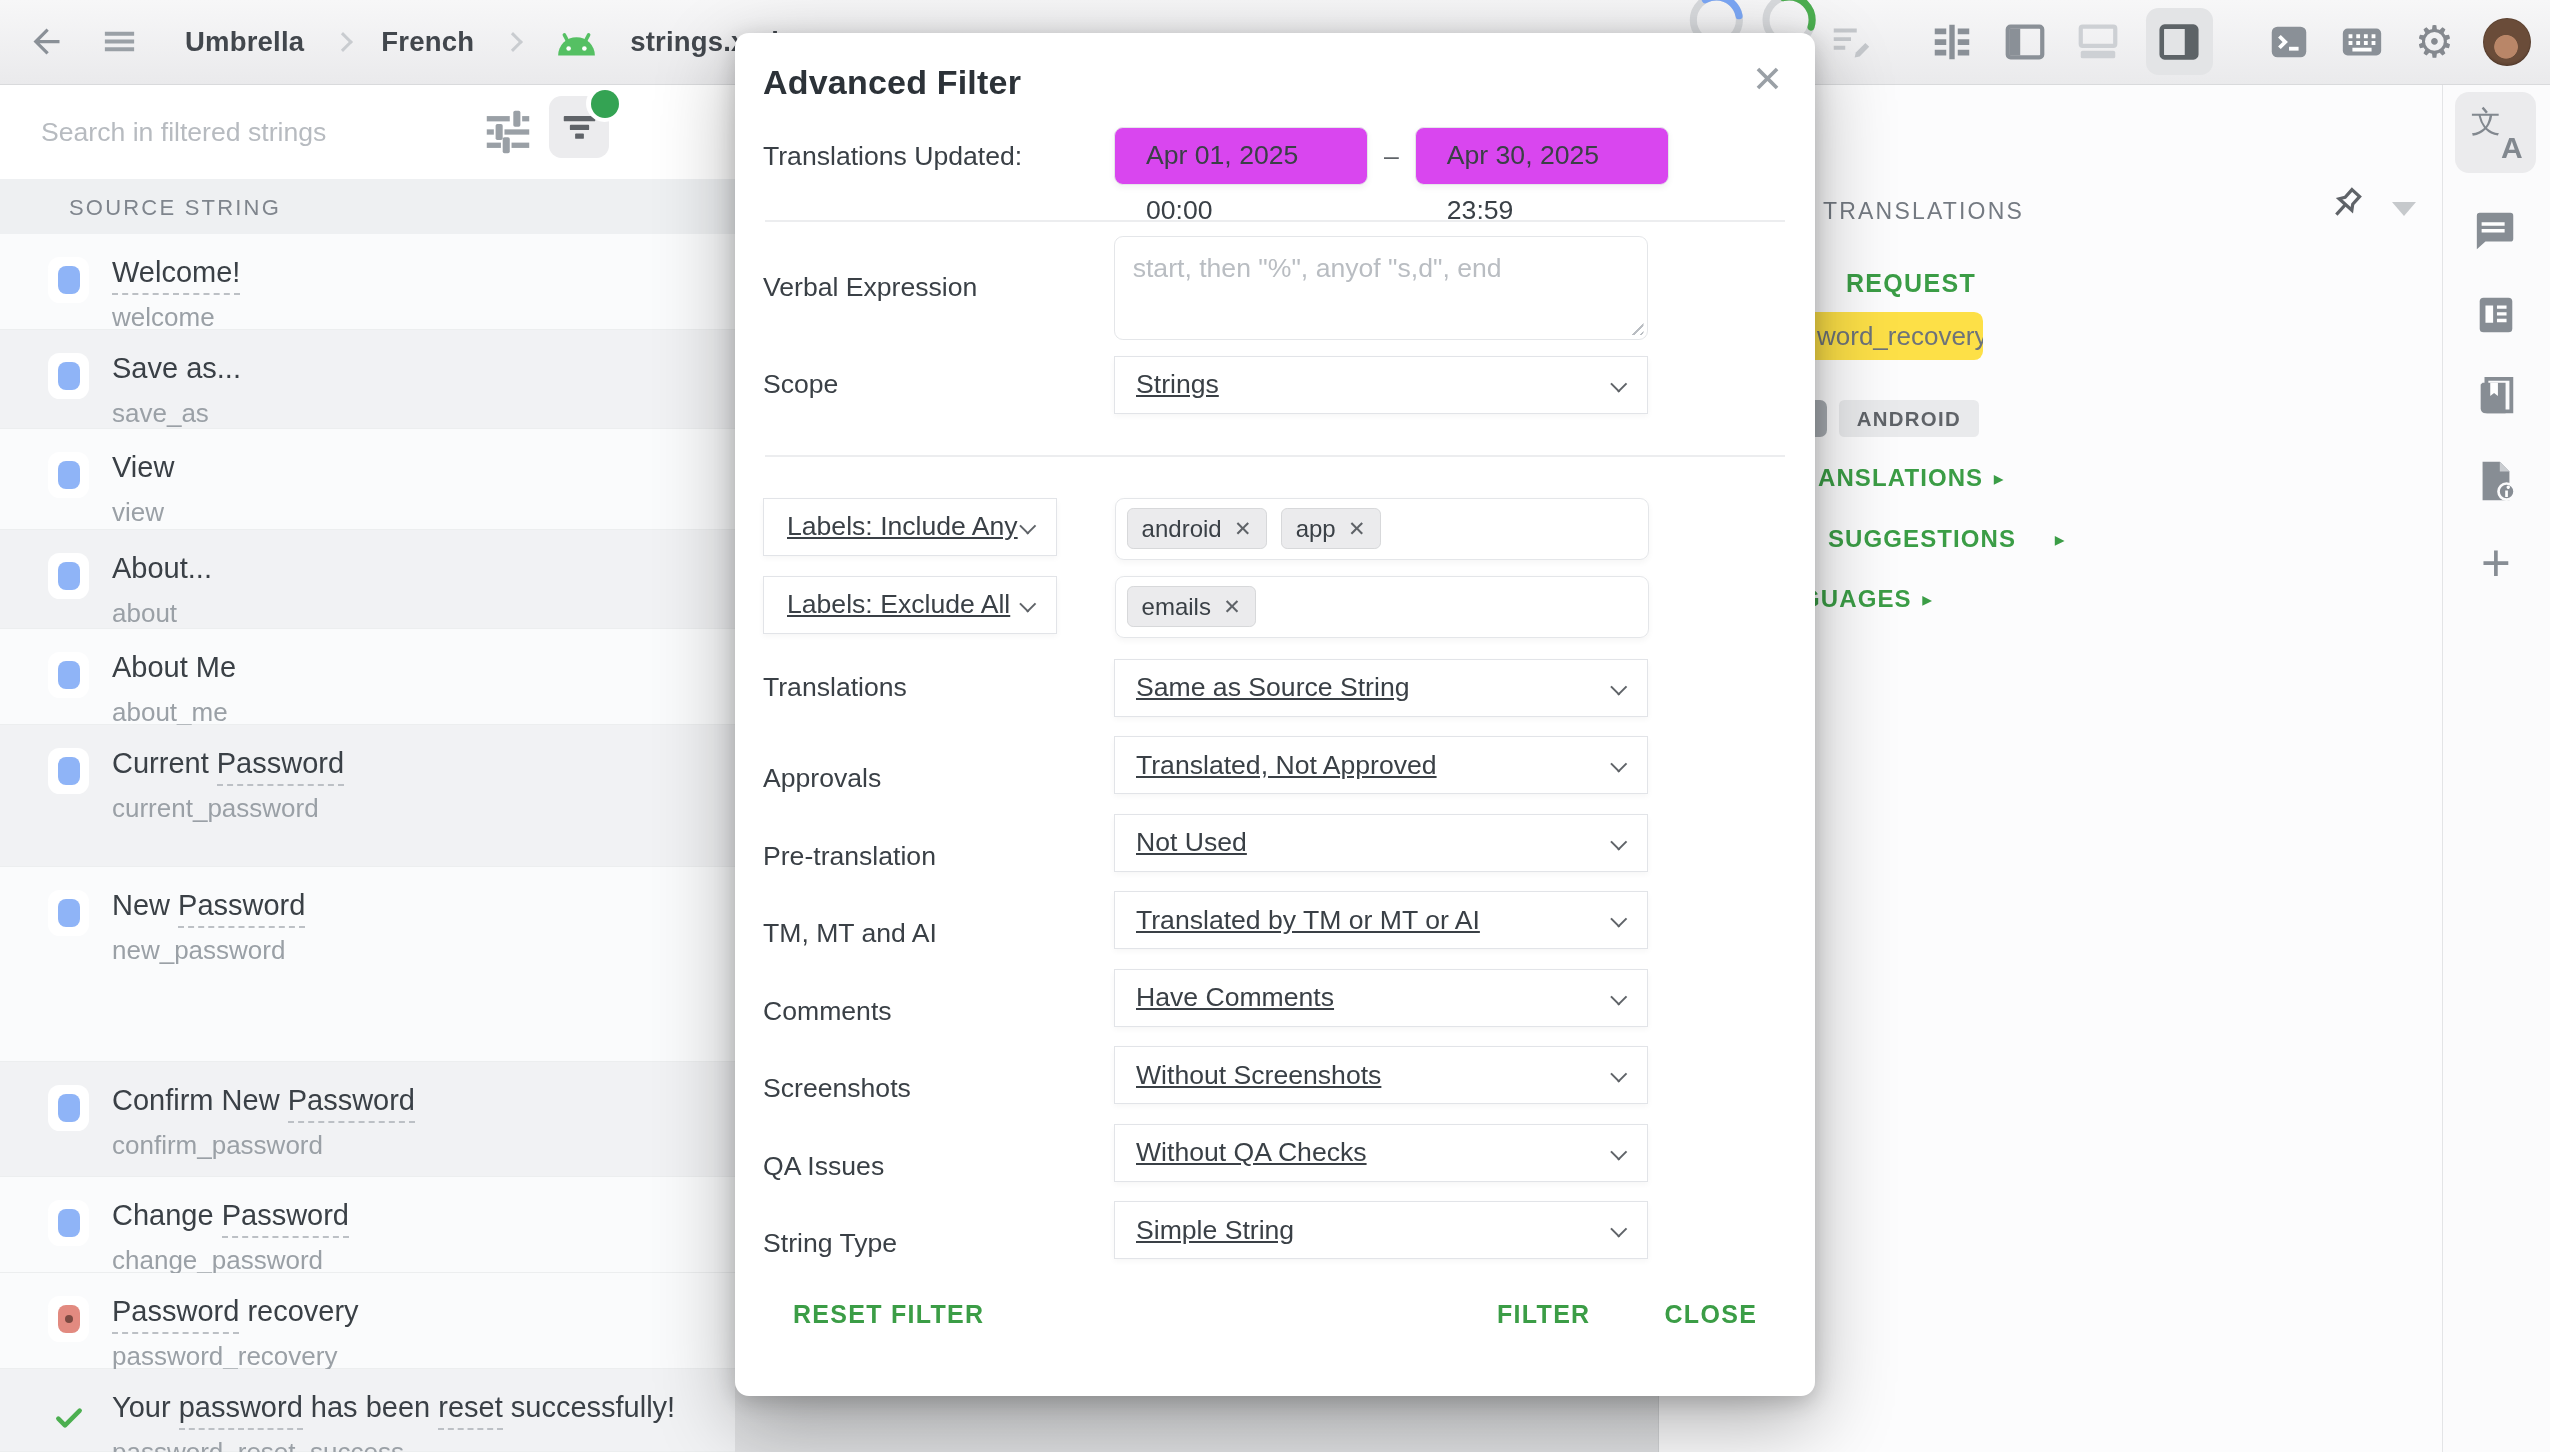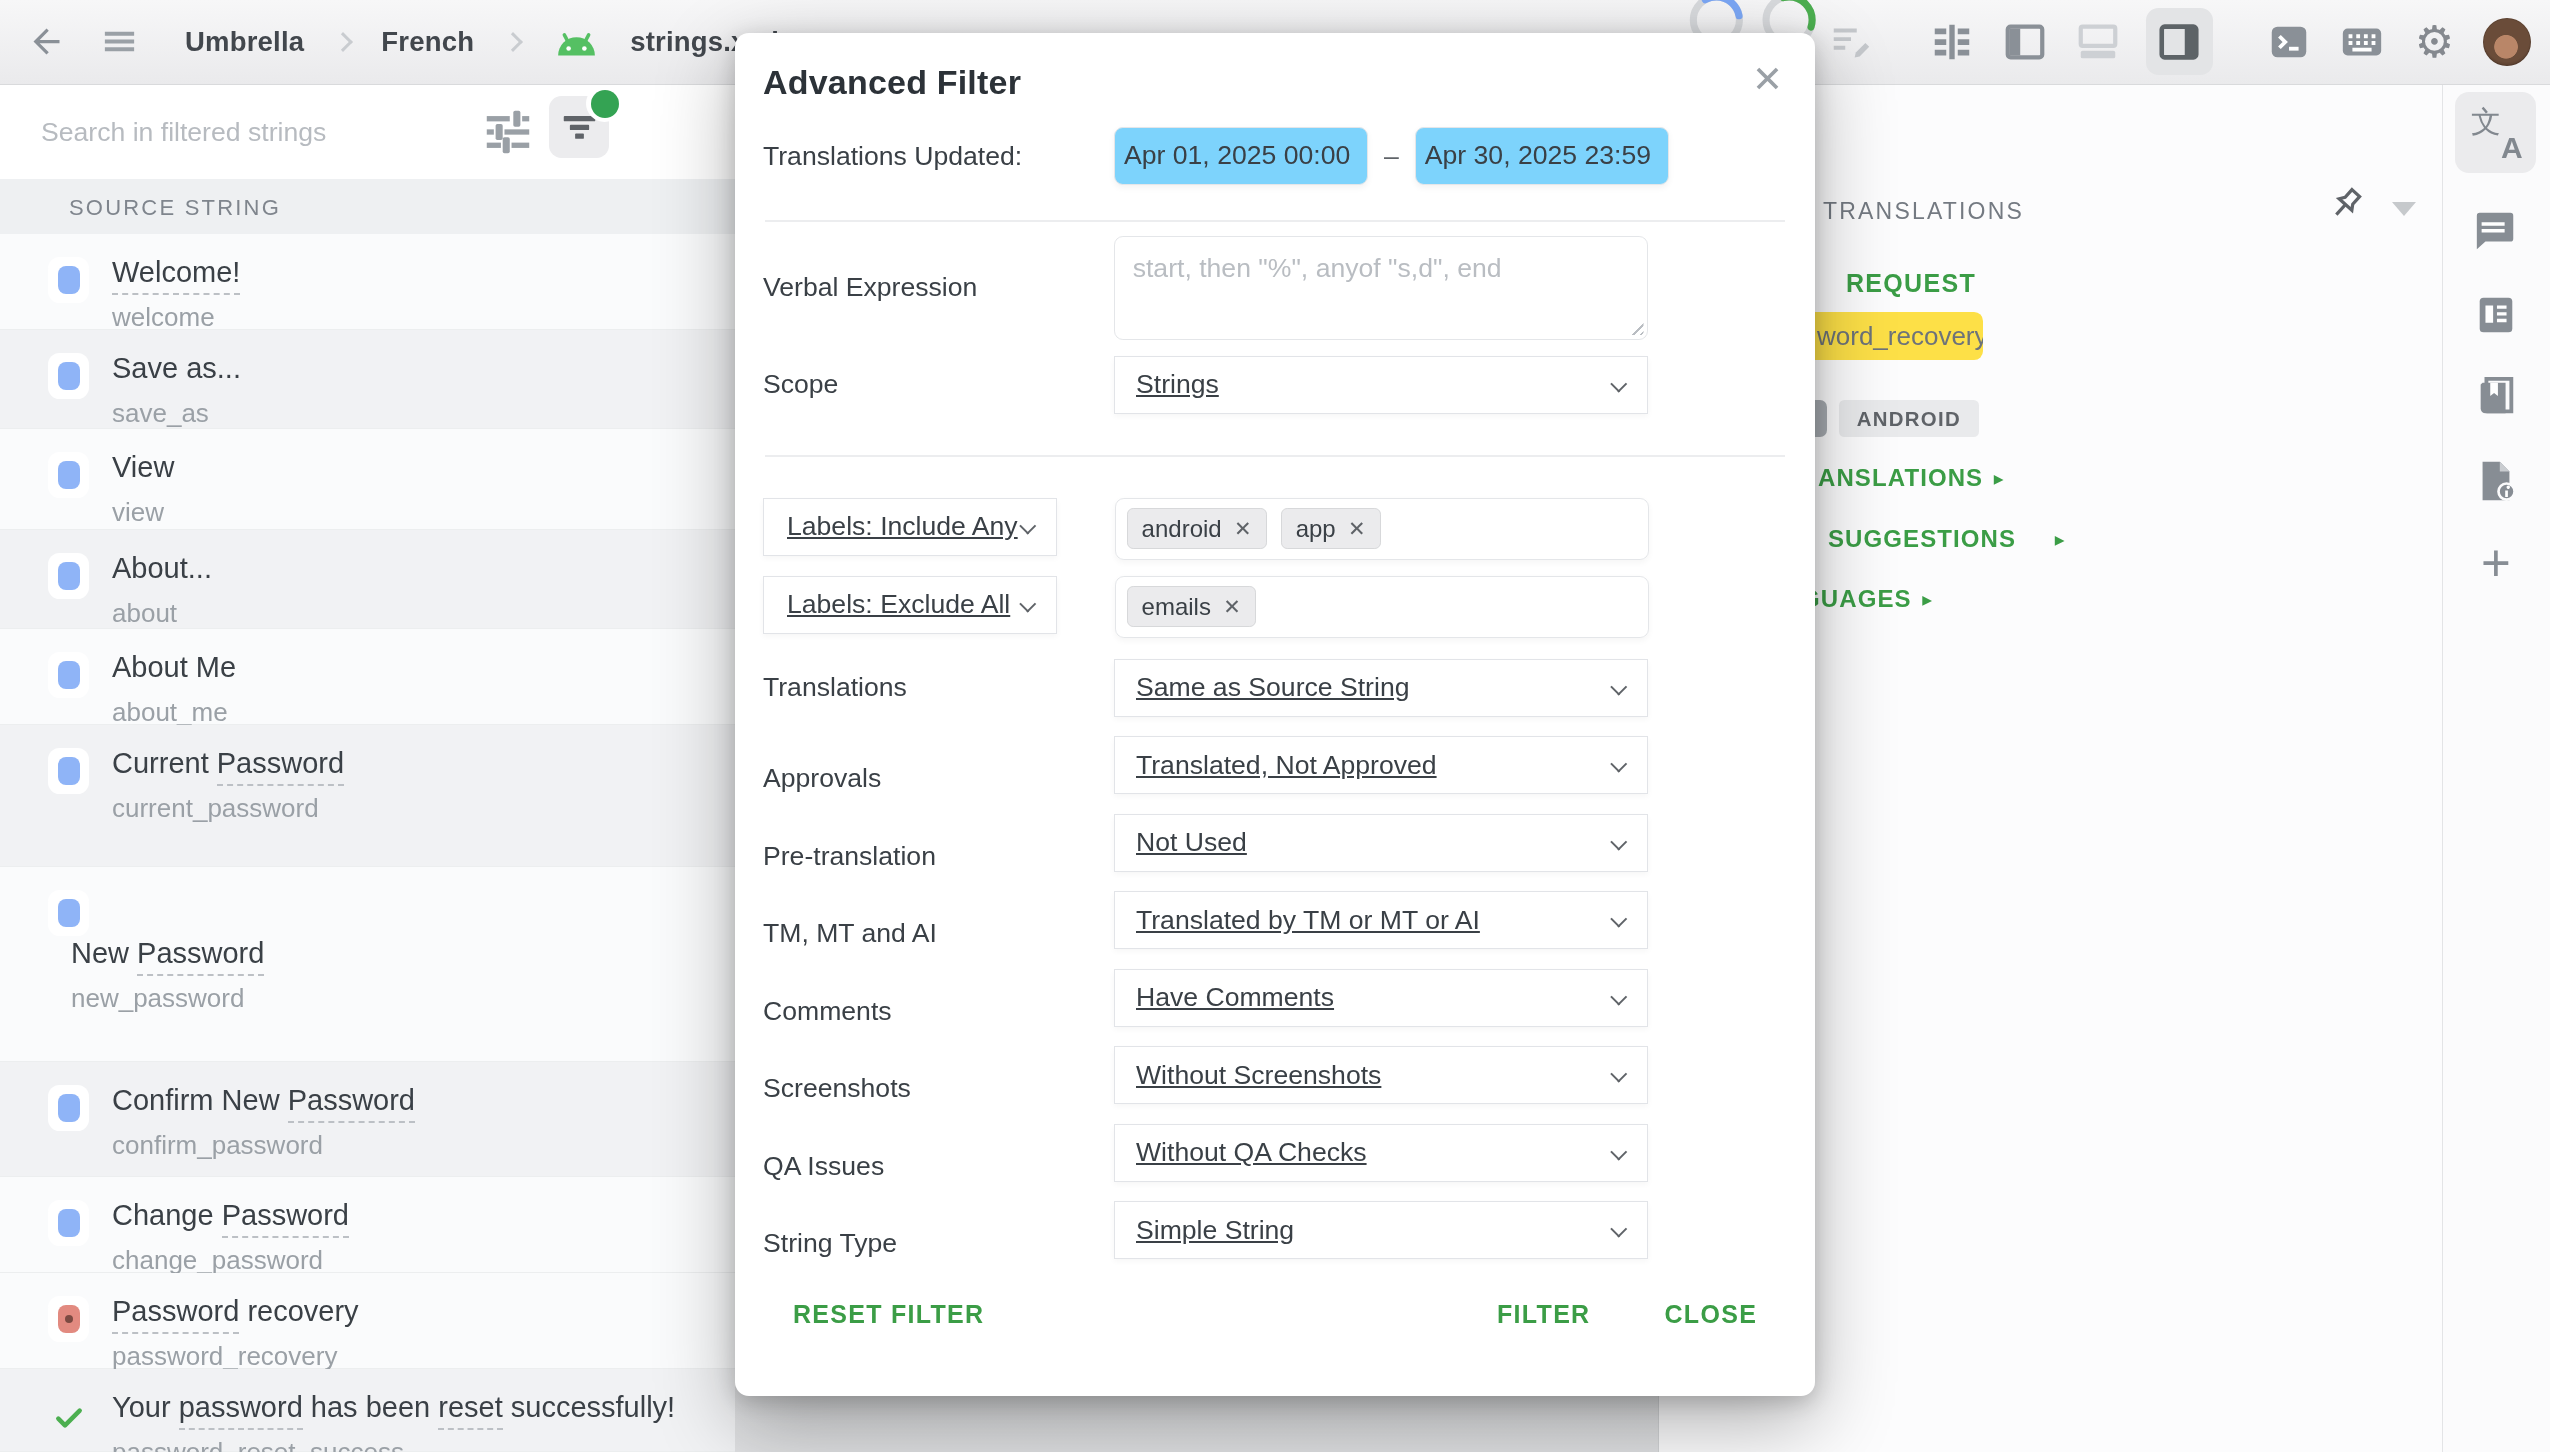--- a/index.html
+++ b/index.html
@@ -98,22 +98,22 @@
   
   .modal { position:absolute; left:735px; top:33px; width:1080px; height:1363px; background:#fff;
     border-radius:14px; box-shadow:0 26.6px 80px rgba(0,0,0,.30), 0 5.3px 21px rgba(0,0,0,.18);
     z-index:10; padding:26.6px 28px 0 28px; }
   .m-close { position:absolute; right:32px; top:28px; font-size:37px; color:#9aa0a6; line-height:1;
     font-family:"DejaVu Sans",sans-serif; }
   .m-title { font-size:34px; font-weight:700; color:#2c3238; margin-top:3.5px; letter-spacing:0.2px; }
   .mrow { display:flex; align-items:center; }
   .m-label { flex:0 0 351px; font-size:26.6px; color:#3a4046; }
   .m-dates { margin-top:25px; height:58px; }
-  .date-input { width:254px; height:58px; border:1.8px solid #e4e6e9; border-radius:8.9px; background:#7dd3fc;
-    box-shadow:0 2.7px 6.2px rgba(0,0,0,.05); font-size:26.6px; color:#3a4046; line-height:55px; padding:0 9px; }
+  .date-input { width:254px; height:58px; border:1.8px solid #e4e6e9; border-radius:8.9px; background:#d946ef;
+    box-shadow:0 2.7px 6.2px rgba(0,0,0,.05); font-size:26.6px; color:#3a4046; line-height:55px; padding:0 31px; }
   .date-sep { margin:0 16px; font-size:26.6px; color:#5f6368; }
   .m-div { height:1.8px; background:#ecedef; margin:0 1.8px; }
   .div1 { margin-top:35px; }
   .div2 { margin-top:41px; }
   .m-verbal { margin-top:14px; }
   .m-textarea { position:relative; width:534px; height:104px; border:1.8px solid #e4e6e9; border-radius:8.9px;
     padding:14px 17.7px; font-size:26.6px; color:#b9bdc2; line-height:34px; }
   .m-textarea::after { content:""; position:absolute; right:3.5px; bottom:3.5px; width:16px; height:16px;
     background:repeating-linear-gradient(135deg, transparent 0 3.5px, #b9bdc2 3.5px 5.3px); clip-path:polygon(100% 0,100% 100%,0 100%); }
   .m-scope { margin-top:16px; }
@@ -328,21 +328,21 @@
         <div class="srow shaded" style="height: 142px;">
     <div class="badge-wrap">
       <div class="badge blue"></div>
 
     </div>
     <div class="srow-text">
       <div class="row-title"><span>Current </span><span class="glossary">Password</span></div>
       <div class="row-key">current_password</div>
     </div>
   </div>
-        <div class="srow" style="height: 195px; flex-direction: column;">
+        <div class="srow" style="height: 195px;">
     <div class="badge-wrap">
       <div class="badge blue"></div>
 
     </div>
     <div class="srow-text">
       <div class="row-title"><span>New </span><span class="glossary">Password</span></div>
       <div class="row-key">new_password</div>
     </div>
   </div>
         <div class="srow shaded" style="height: 115px;">

